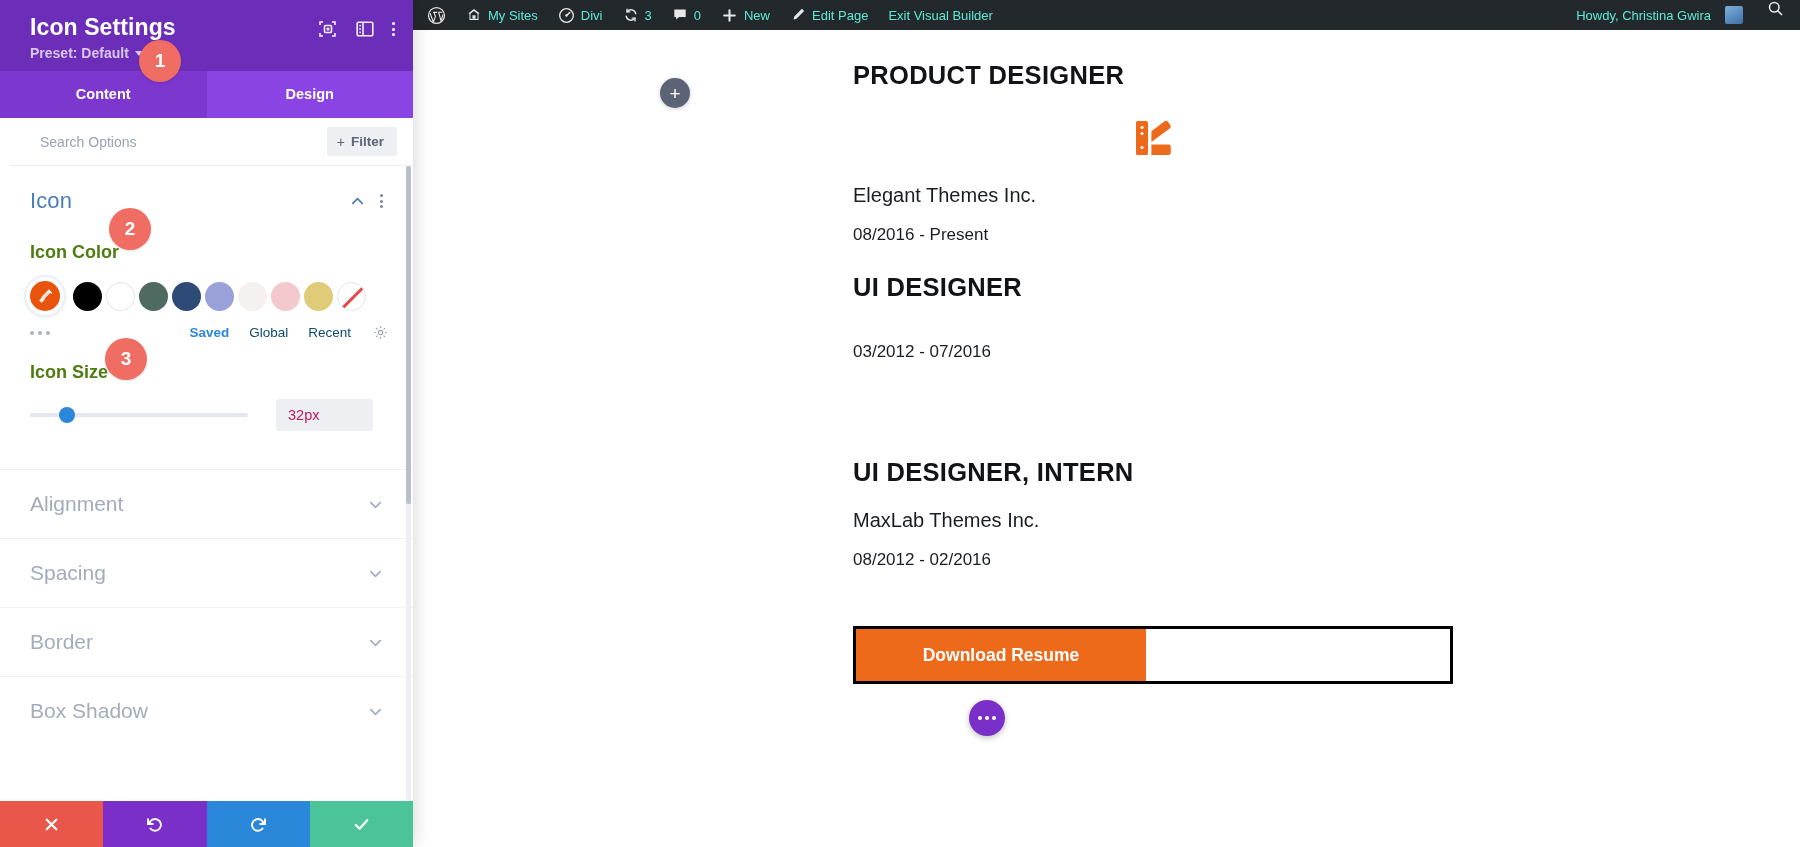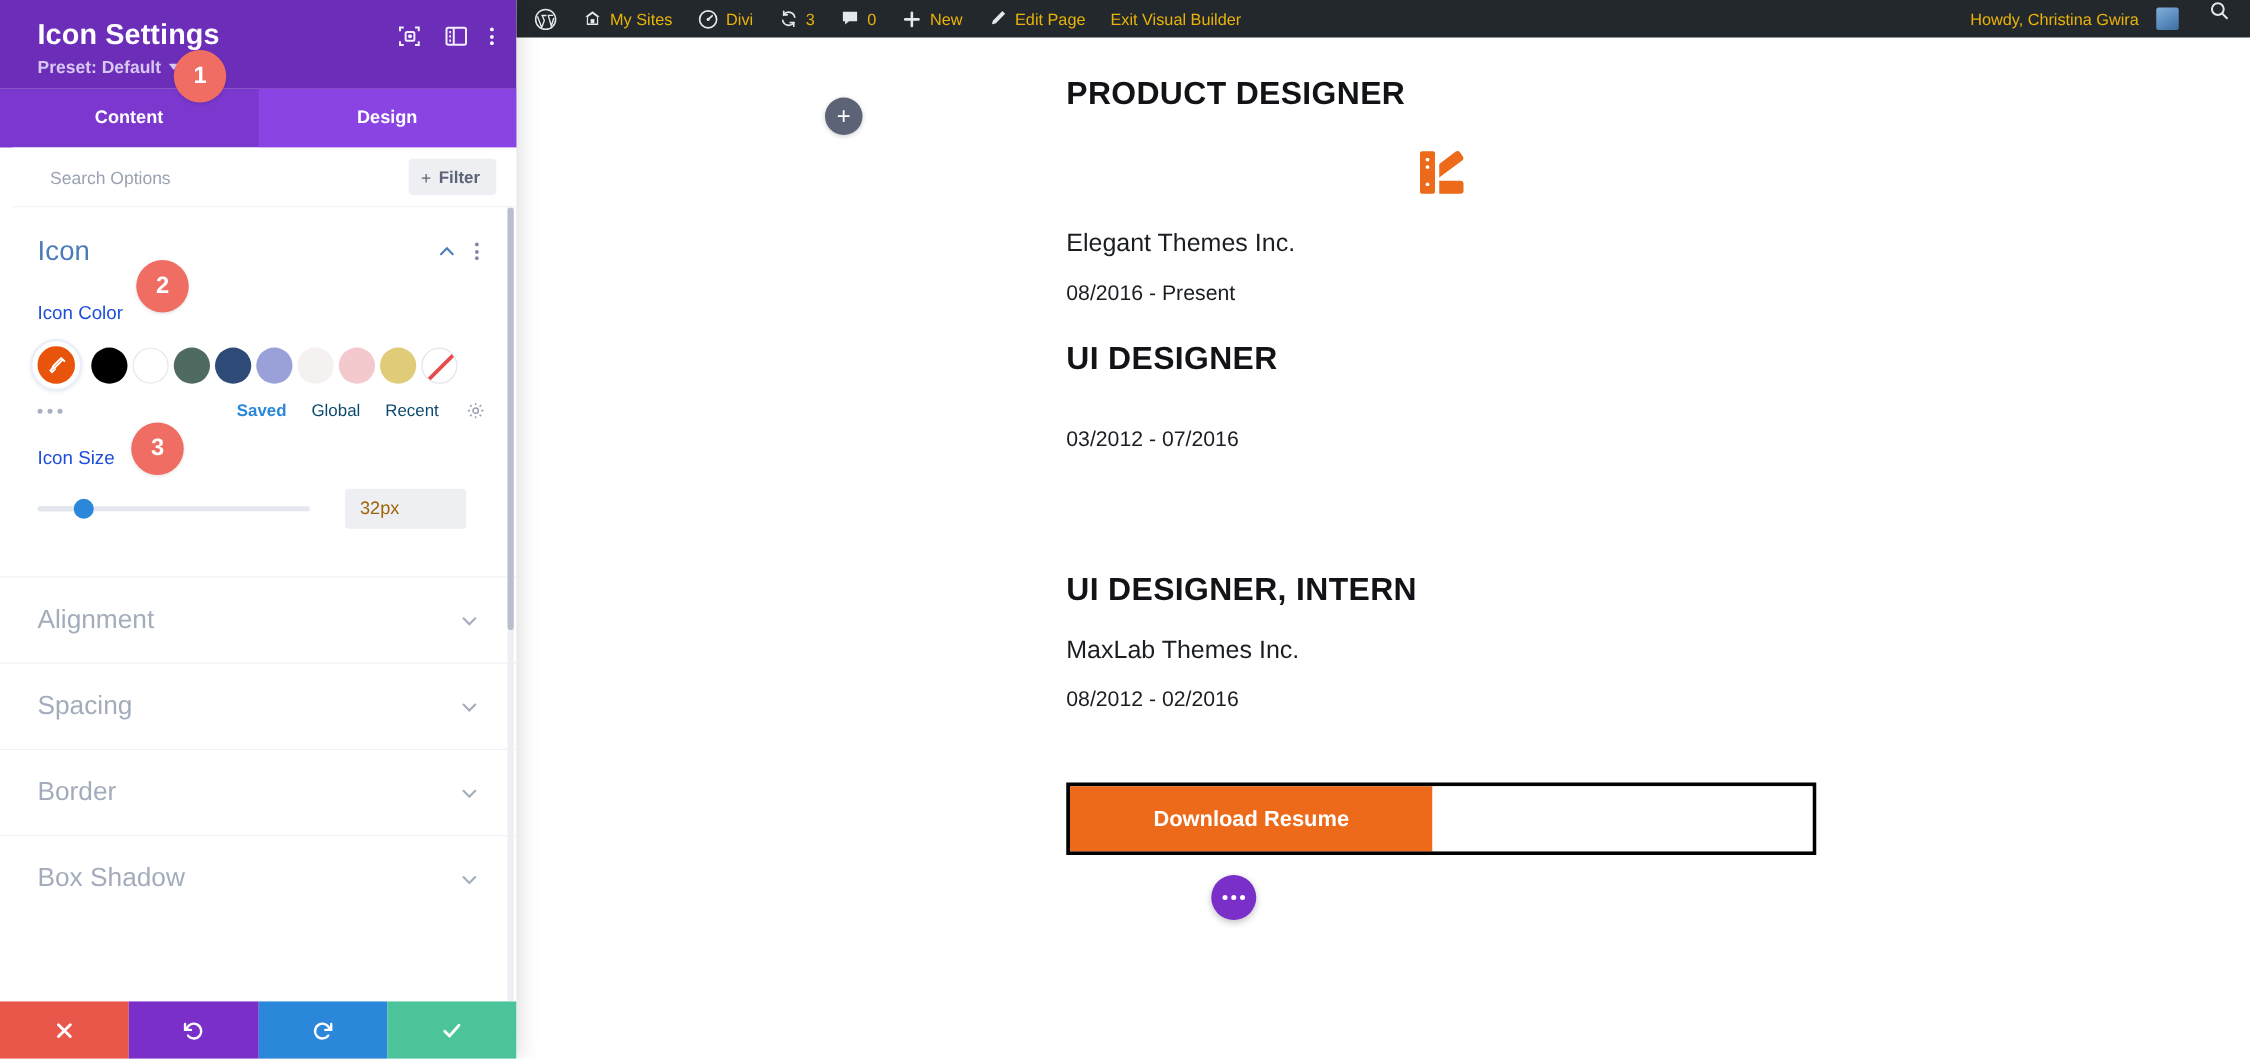--- a/index.html
+++ b/index.html
@@ -105,21 +105,21 @@
   }
   .section-open-title {
     font-size: 22px; color: #4C7CB8; font-weight: 400; letter-spacing: .1px;
   }
   .sect-head-icons { display: flex; align-items: center; gap: 15px; }
   .chev { width: 15px; height: 15px; display:block; }
   .kebab-dots { display: flex; flex-direction: column; gap: 2.5px; align-items: center; cursor: pointer; }
   .kebab-dots i { width: 3px; height: 3px; border-radius: 50%; background: #7C8699; display: block; }
 
   .field-label {
-    font-size: 15px; color: #1d4ed8; font-weight: 400;
+    font-size: 18px; color: #4d7c0f; font-weight: 700;
     padding: 22px 30px 0; position: relative;
   }
   .swatch-row {
     display: flex; align-items: center; gap: 0; padding: 14px 30px 0;
   }
   .swatch {
     width: 29px; height: 29px; border-radius: 50%;
     margin-right: 4px; cursor: pointer; flex: 0 0 auto;
     position: relative;
   }
@@ -165,21 +165,21 @@
     background: #E4E7ED; border-radius: 2px;
   }
   .slider-knob {
     position: absolute; left: 17%; top: 50%;
     width: 16px; height: 16px; margin-left: -8px; margin-top: -8px;
     background: #2B87DA; border-radius: 50%; cursor: pointer;
   }
   .size-input {
     width: 97px; height: 32px;
     background: #EDEFF3; border: 0; border-radius: 3px;
-    font-size: 14.5px; color: #a16207; padding: 0 12px;
+    font-size: 14.5px; color: #be185d; padding: 0 12px;
     font-family: "Liberation Sans", sans-serif; outline: none;
   }
   .section-gap { height: 38px; }
 
   .closed-section {
     display: flex; align-items: center; justify-content: space-between;
     padding: 22px 30px;
     border-top: 1px solid #EFF1F4;
     cursor: pointer;
   }
@@ -197,21 +197,21 @@
   .fbtn.undo   { background: #7B2FC9; }
   .fbtn.redo   { background: #2B87DA; }
   .fbtn.save   { background: #4BC49A; }
 
   
   #admin-bar {
     position: absolute; left: 413px; top: 0;
     width: 1387px; height: 30px;
     background: #23282D;
     display: flex; align-items: center;
-    color: #eab308; font-size: 13px;
+    color: #5eead4; font-size: 13px;
     z-index: 30;
   }
   .ab-item {
     display: flex; align-items: center; gap: 6px;
     padding: 0 10px; height: 30px; cursor: pointer; white-space: nowrap;
   }
   .ab-item:first-child { padding-left: 14px; }
   .ab-icn { display: flex; align-items: center; justify-content: center; }
   .ab-icn svg { display: block; }
   .ab-right { margin-left: auto; display: flex; align-items: flex-start; }

